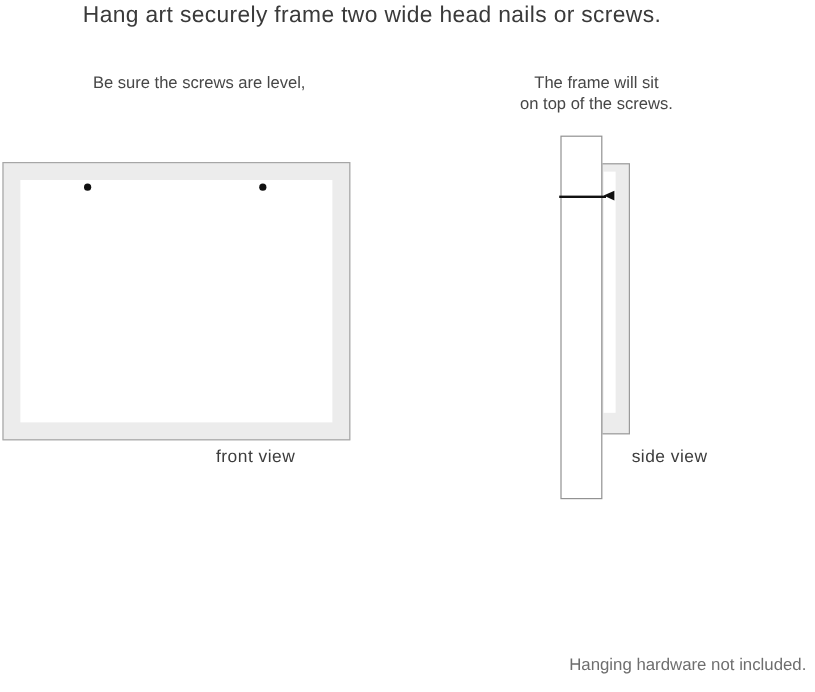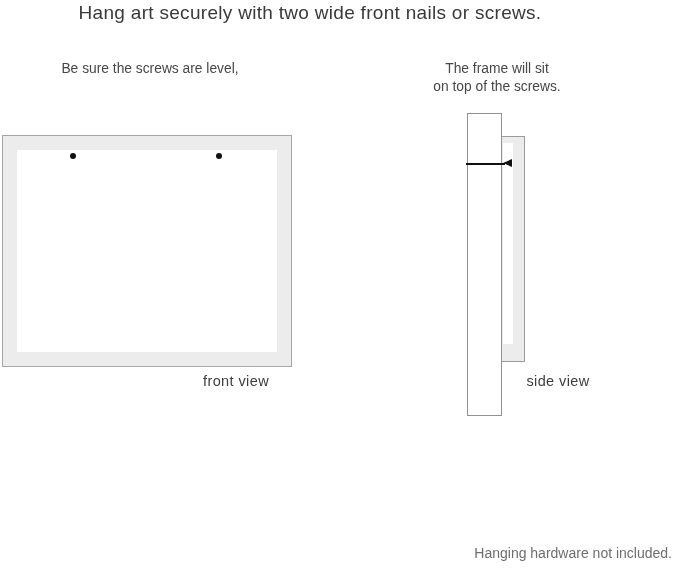--- a/index.html
+++ b/index.html
@@ -32,20 +32,21 @@
     font-size: 13.8px;
     font-weight: 300;
     line-height: 17.5px;
     text-align: center;
     color: #474747;
   }
   .instruction-left {
     top: 60px;
     left: 0;
     width: 300px;
+    padding-left: 16px;
   }
   .instruction-right {
     top: 60px;
     left: 407px;
     width: 180px;
   }
   
   .front-frame-outer {
     position: absolute;
     left: 2px;
@@ -78,21 +79,21 @@
     position: absolute;
     top: 373px;
     font-size: 14.5px;
     font-weight: 300;
     letter-spacing: 0.4px;
     color: #3d3d3d;
   }
   .view-label-front {
     left: 180px;
     width: 112px;
-    text-align: center;
+    text-align: left;
   }
   .view-label-side {
     left: 508px;
     width: 100px;
     text-align: center;
   }
   
   .side-back-panel {
     position: absolute;
     left: 501px;
@@ -159,21 +160,21 @@
     font-weight: 300;
     line-height: 13px;
     color: #6e6e6e;
   }
 </style>
 </head>
 <body>
 
 <div id="stage">
 
-  <div class="title">Hang art securely with two wide front nails or screws.</div>
+  <div class="title">Hang art securely frame two wide head nails or screws.</div>
 
   <div class="instruction instruction-left">
     <div>Be sure the screws are level,</div>
   </div>
 
   <div class="instruction instruction-right">
     <div>The frame will sit</div>
     <div>on top of the screws.</div>
   </div>
 

